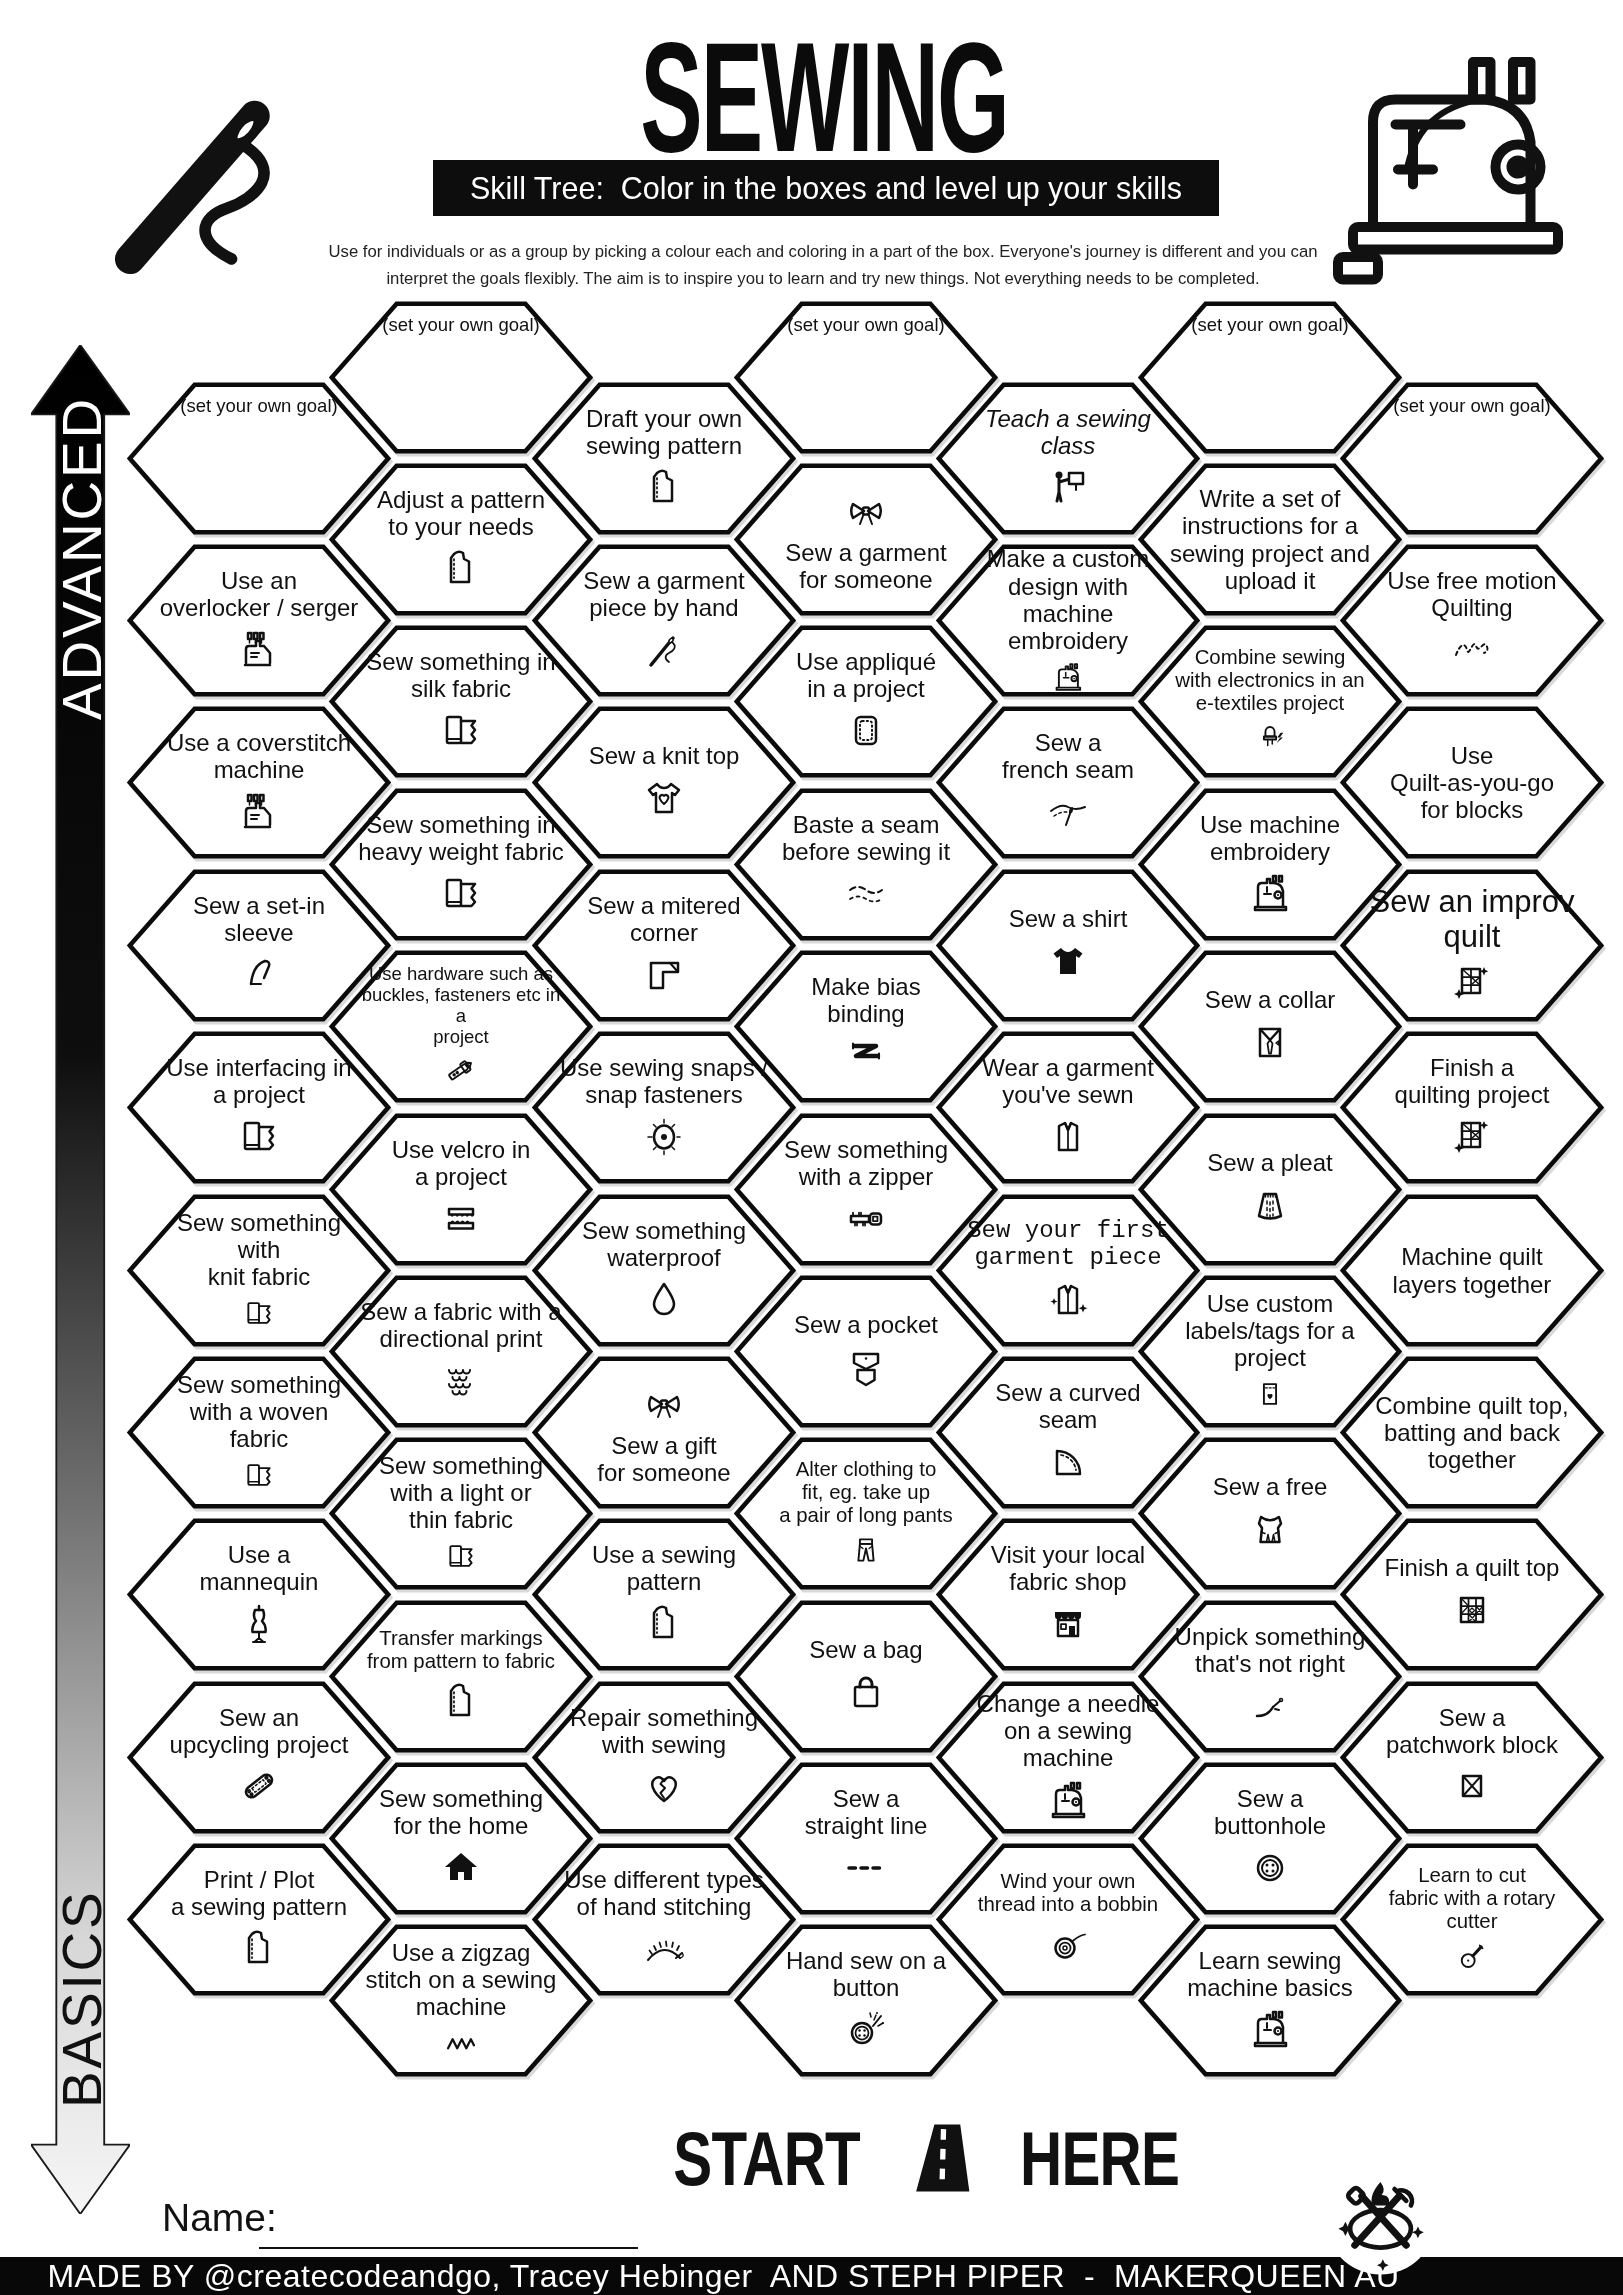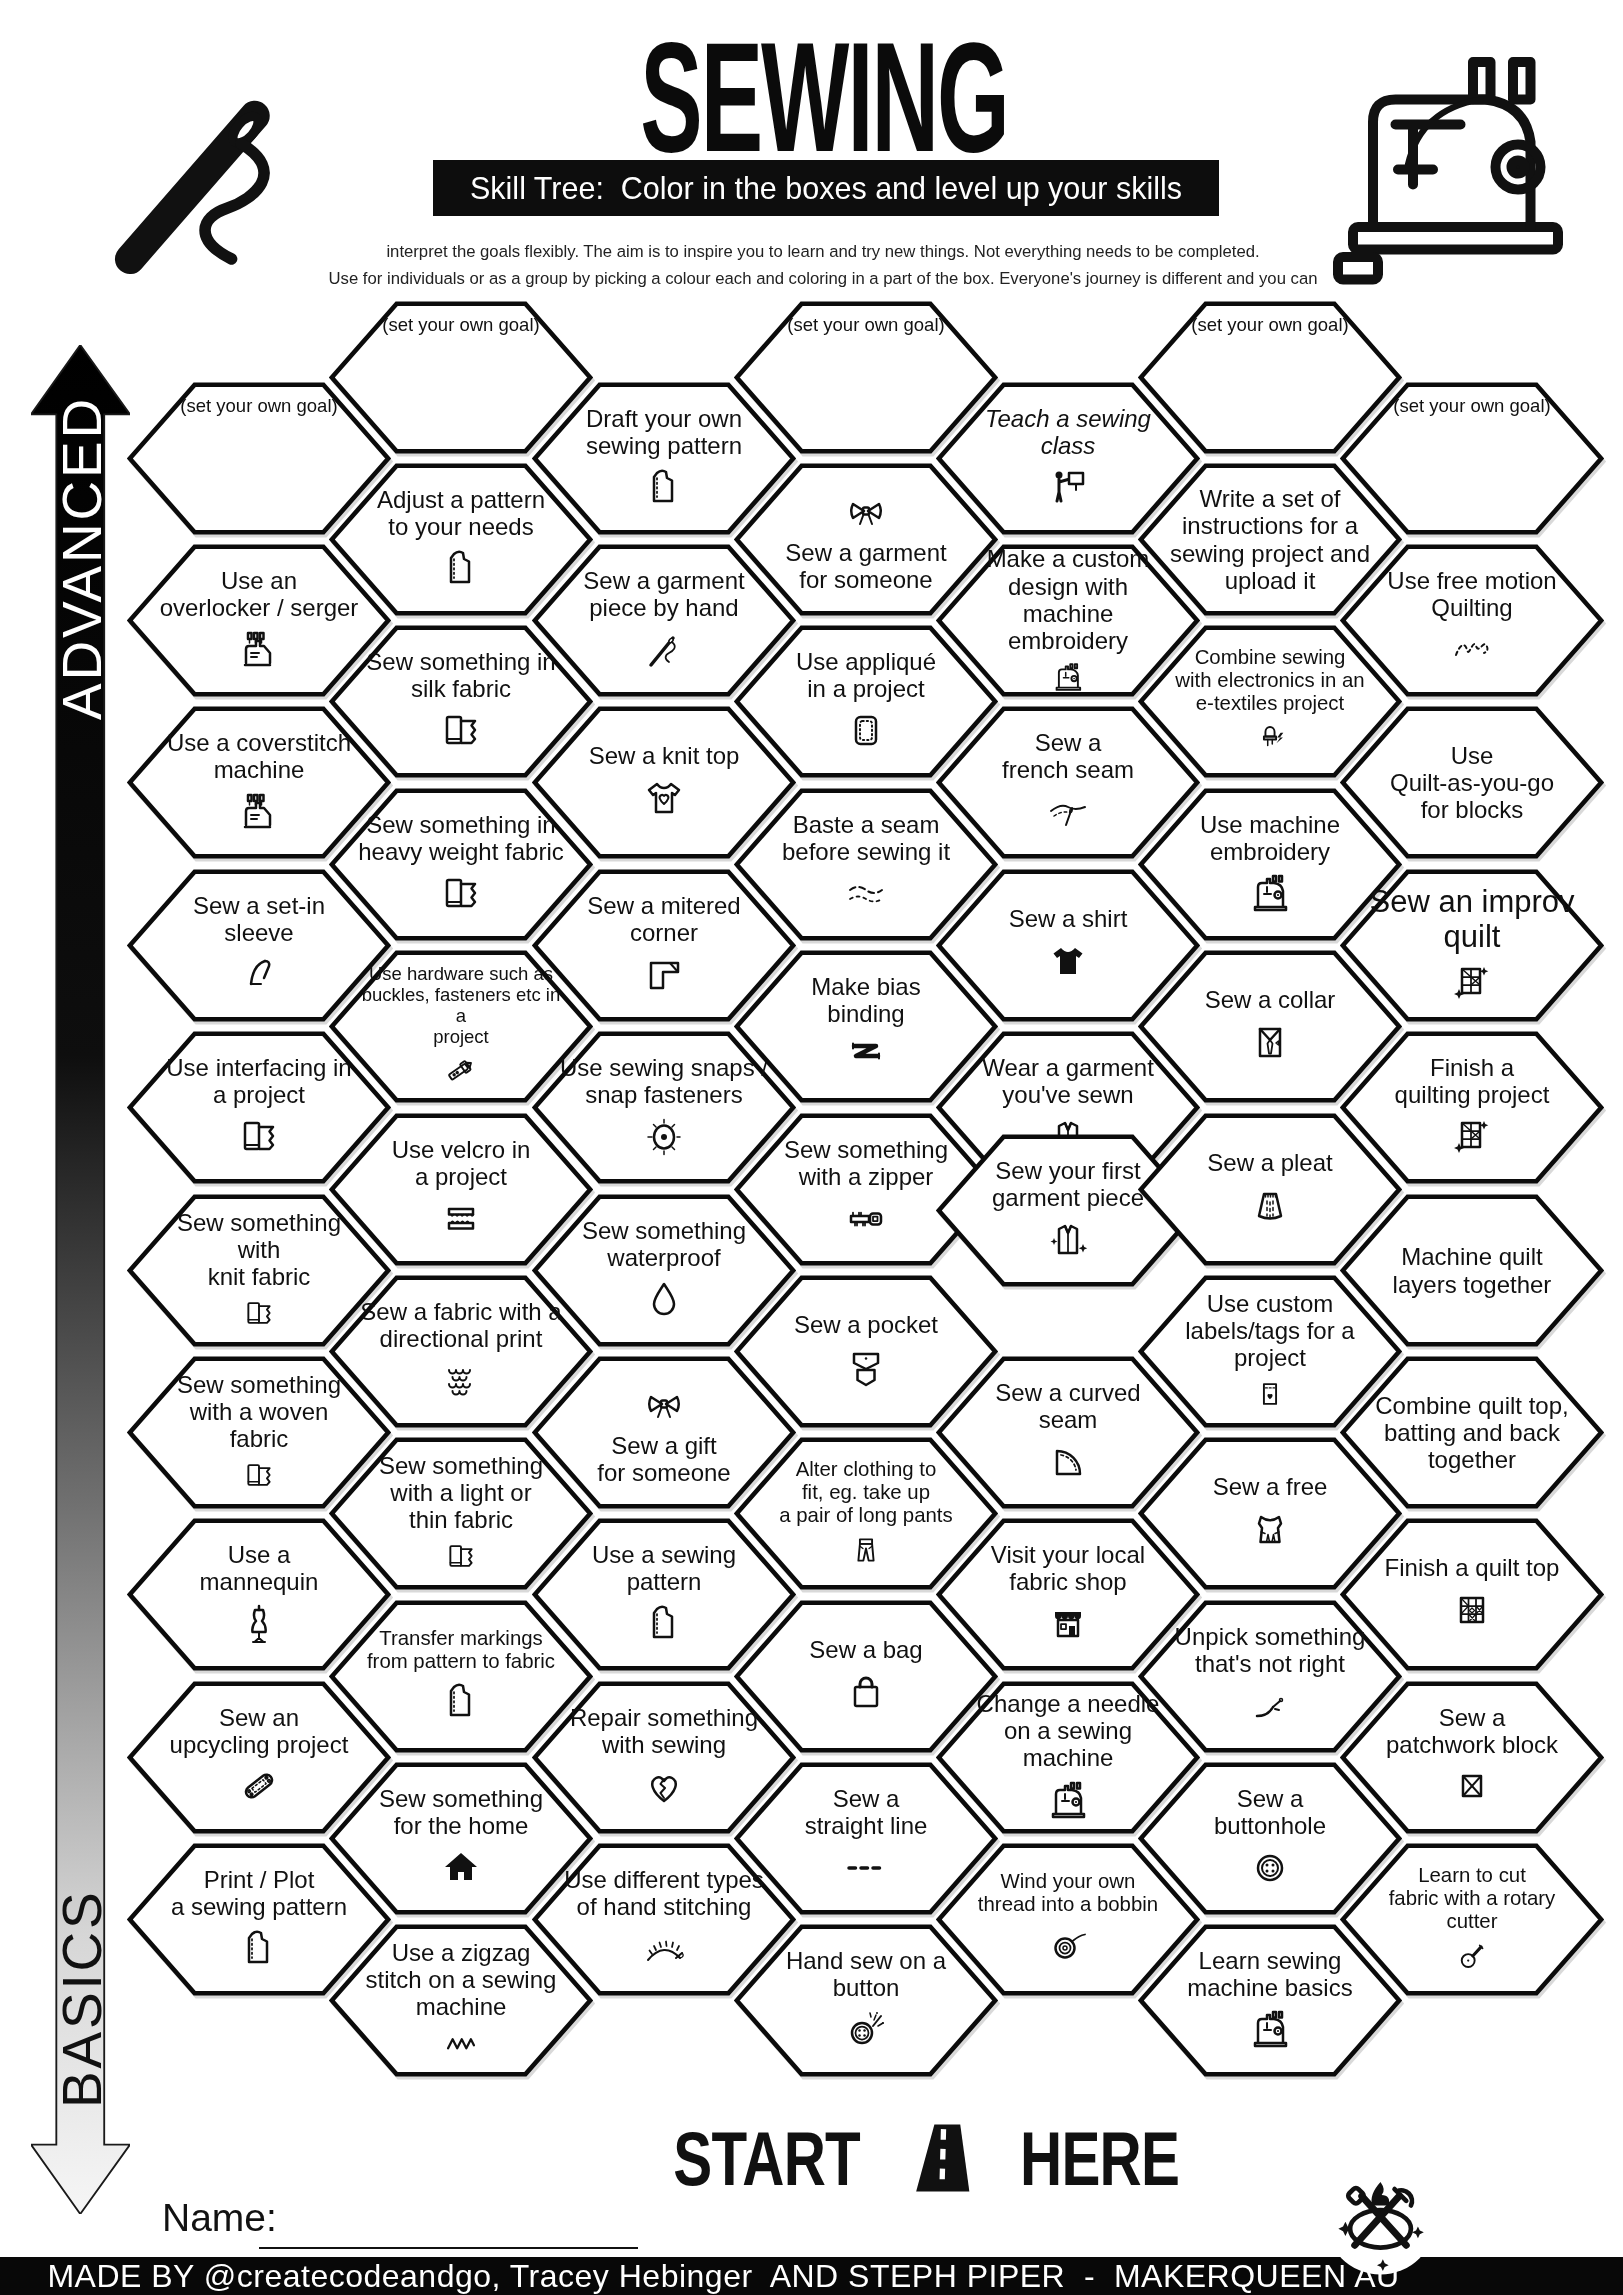--- a/index.html
+++ b/index.html
@@ -59,22 +59,22 @@
       <path d="M64 34c20 12 6 24-6 28s-14 14 2 22" stroke-width="5"></path>
     </g>
       </svg>
   </div>
 
   <div id="title">SEWING</div>
   <div id="subtitle-bar">
     <div class="t">Skill Tree:  Color in the boxes and level up your skills</div>
   </div>
   <div id="desc">
+    <div>Use for individuals or as a group by picking a colour each and coloring in a part of the box.  Everyone's journey is different and you can</div>
     <div>interpret the goals flexibly.  The aim is to inspire you to learn and try new things. Not everything needs to be completed.</div>
-    <div>Use for individuals or as a group by picking a colour each and coloring in a part of the box.  Everyone's journey is different and you can</div>
   </div>
 
   <div class="deco-svg" style="left:1328px;top:37px;width:250px;height:250px">
     <svg viewBox="0 0 100 100">
         <g fill="none" stroke="#111" stroke-width="4" stroke-linecap="round" stroke-linejoin="round">
       <rect x="10" y="76" width="82" height="9" rx="2"></rect>
       <path d="M18 76V34q0-9 9-9h36q16 2 18 17v34"></path>
       <rect x="58" y="10" width="7" height="15"></rect>
           <rect x="74" y="10" width="7" height="15"></rect>
       <path d="M61 25q-24 4-29 26" stroke-width="2.5"></path>
@@ -834,21 +834,21 @@
 you've sewn</div>
           <div class="ic" style="width:50px;height:50px"><svg viewBox="0 0 100 100">
               <g fill="none" stroke="#111" stroke-width="5" stroke-linecap="round" stroke-linejoin="round">
                 <path d="M32 30 44 24l6 14 6-14 12 6v48H32z"></path>
                 <path d="M44 24 50 38 56 24" stroke-width="4"></path>
                 <path d="M50 38v40" stroke-width="3.5"></path>
               </g>
             </svg></div>
         </div>
       </div>
-      <div class="hex" style="left: 936px; top: 1134px;">
+      <div class="hex" style="left: 936px; top: 1194px; font-family: Liberation Mono, monospace;">
         <svg class="hex-bg" viewBox="0 0 570 330" preserveAspectRatio="none">
           <polygon points="146,6 424,6 564,165 424,324 146,324 6,165"></polygon>
         </svg>
         <div class="content">
           <div class="lab" style="font-size:24px">Sew your first
 garment piece</div>
           <div class="ic" style="width:50px;height:50px"><svg viewBox="0 0 100 100">
               <g fill="none" stroke="#111" stroke-width="5" stroke-linecap="round" stroke-linejoin="round">
                 <path d="M32 30 44 24l6 14 6-14 12 6v48H32z"></path>
                 <path d="M44 24 50 38 56 24" stroke-width="4"></path>

